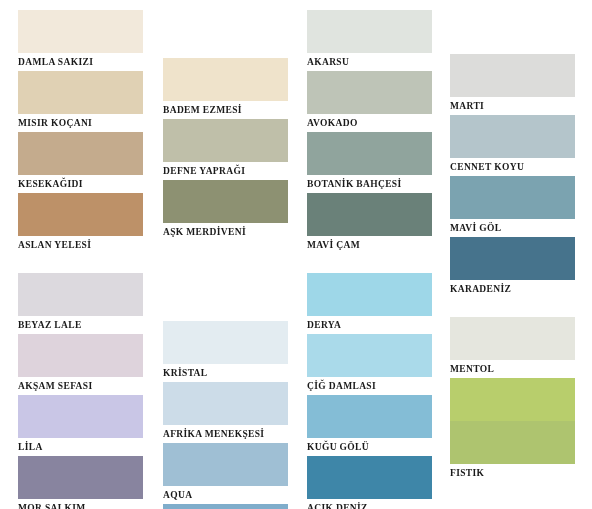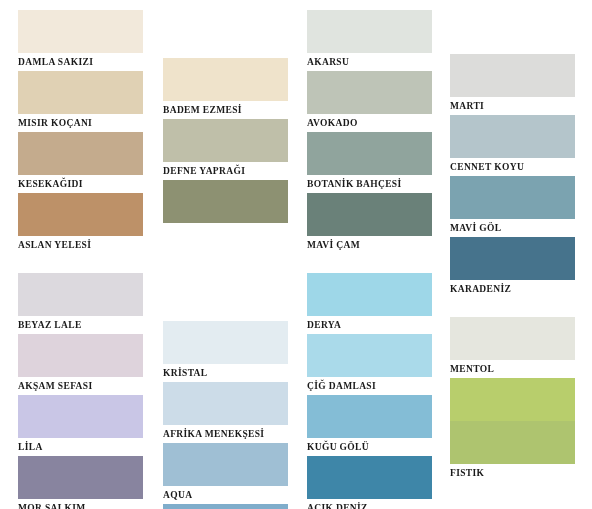--- a/index.html
+++ b/index.html
@@ -91,20 +91,21 @@
         <div class="swatch-cell">
           <div class="swatch-chip" style="background-color: rgb(239, 227, 203);"></div>
           <div class="swatch-label">BADEM EZMESİ</div>
         </div>
         <div class="swatch-cell">
           <div class="swatch-chip" style="background-color: rgb(191, 191, 169);"></div>
           <div class="swatch-label">DEFNE YAPRAĞI</div>
         </div>
         <div class="swatch-cell">
           <div class="swatch-chip" style="background-color: rgb(141, 145, 114);"></div>
+          <div class="swatch-label">AŞK MERDİVENİ</div>
         </div>
       </div>
       <div class="palette-column col-2">
         <div class="swatch-cell">
           <div class="swatch-chip" style="background-color: rgb(224, 228, 223);"></div>
           <div class="swatch-label">AKARSU</div>
         </div>
         <div class="swatch-cell">
           <div class="swatch-chip" style="background-color: rgb(190, 196, 183);"></div>
           <div class="swatch-label">AVOKADO</div>

